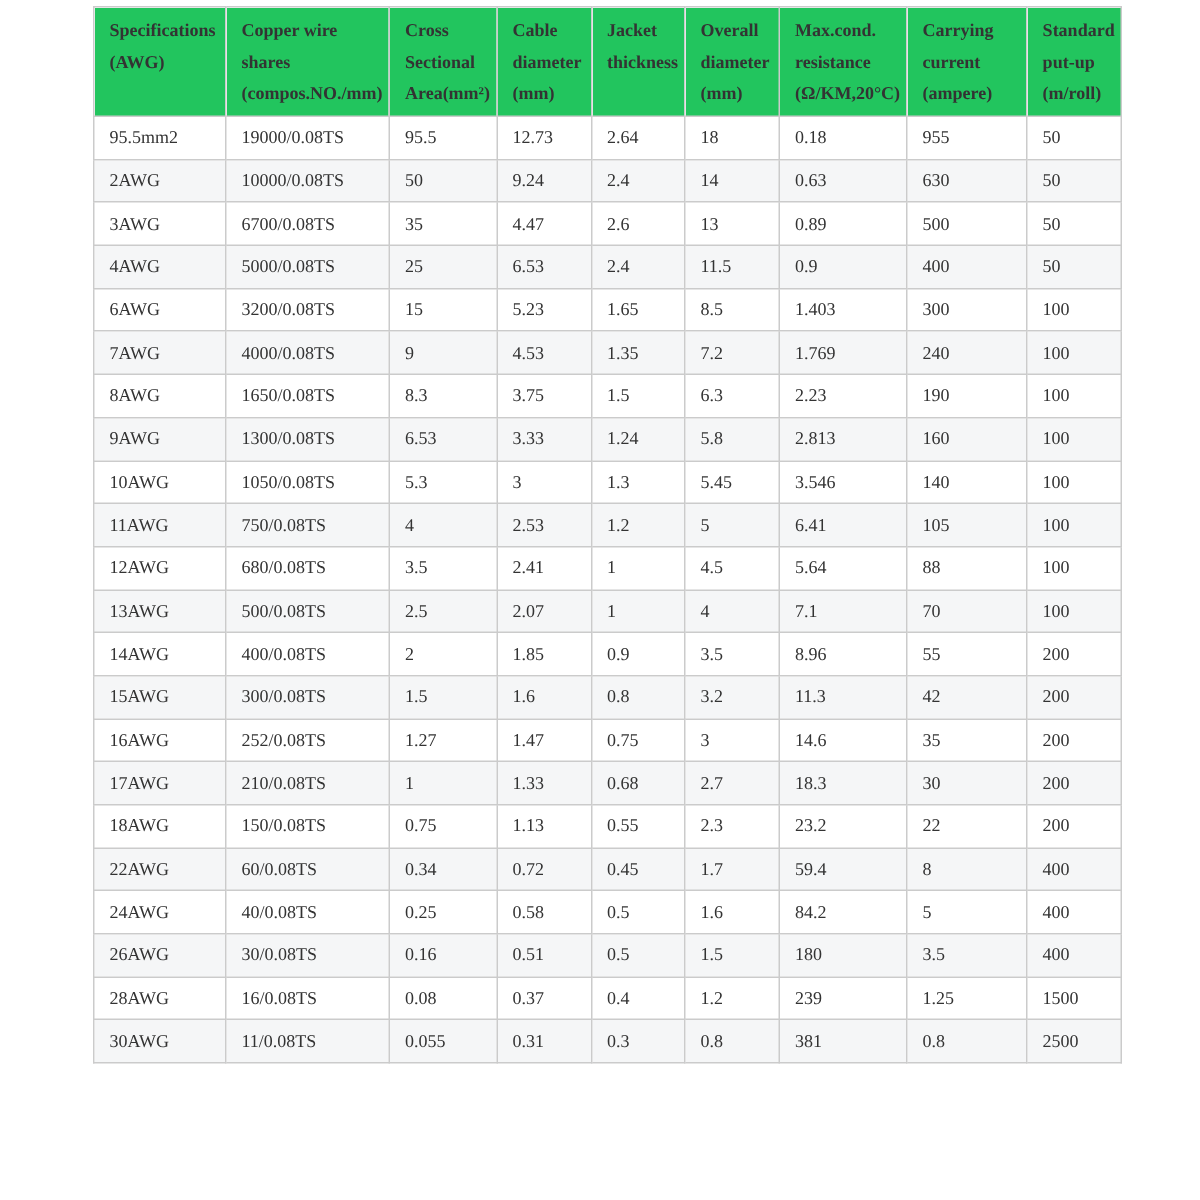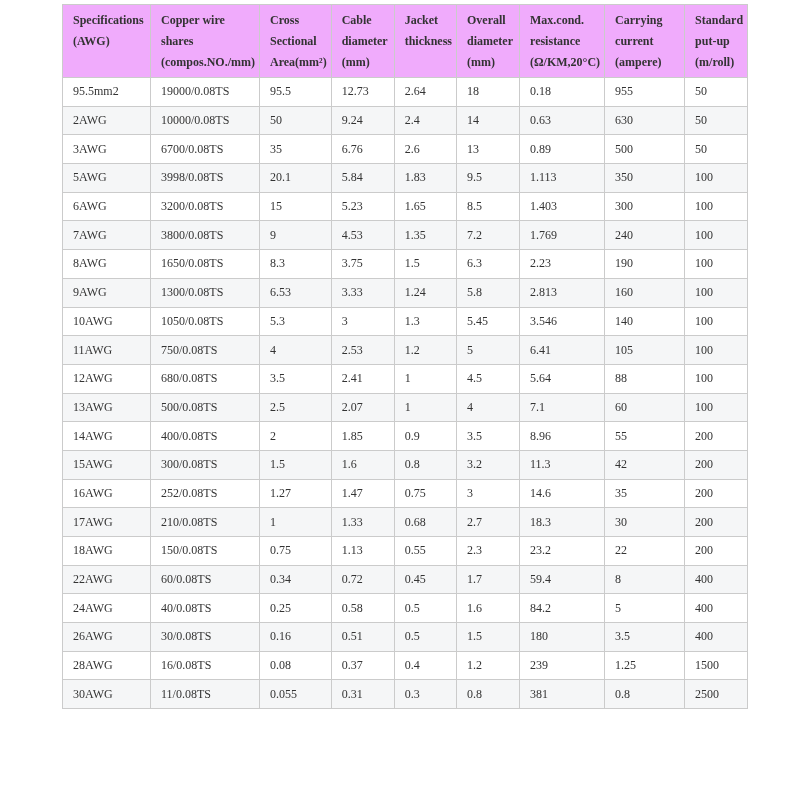--- a/index.html
+++ b/index.html
@@ -29,21 +29,21 @@
     padding: 0 4px 0 10px;
     overflow: hidden;
   }
   table.spec-table th {
     font-weight: bold;
     white-space: pre-line;
     line-height: 21px;
     vertical-align: top;
     padding-top: 5px;
     padding-bottom: 4px;
-    background: #f0abfc;
+    background: #22c55e;
     height: 63px;
   }
   table.spec-table td {
     height: 27.7px;
     white-space: nowrap;
     vertical-align: middle;
     background: #ffffff;
   }
   table.spec-table tbody tr:nth-child(even) td {
     background: #f5f6f7;
@@ -123,52 +123,52 @@
           <td>2.4</td>
           <td>14</td>
           <td>0.63</td>
           <td>630</td>
           <td>50</td>
         </tr>
         <tr>
           <td>3AWG</td>
           <td>6700/0.08TS</td>
           <td>35</td>
-          <td>6.76</td>
+          <td>4.47</td>
           <td>2.6</td>
           <td>13</td>
           <td>0.89</td>
           <td>500</td>
           <td>50</td>
         </tr>
         <tr>
-          <td>5AWG</td>
-          <td>3998/0.08TS</td>
-          <td>20.1</td>
-          <td>5.84</td>
-          <td>1.83</td>
-          <td>9.5</td>
-          <td>1.113</td>
-          <td>350</td>
-          <td>100</td>
+          <td>4AWG</td>
+          <td>5000/0.08TS</td>
+          <td>25</td>
+          <td>6.53</td>
+          <td>2.4</td>
+          <td>11.5</td>
+          <td>0.9</td>
+          <td>400</td>
+          <td>50</td>
         </tr>
         <tr>
           <td>6AWG</td>
           <td>3200/0.08TS</td>
           <td>15</td>
           <td>5.23</td>
           <td>1.65</td>
           <td>8.5</td>
           <td>1.403</td>
           <td>300</td>
           <td>100</td>
         </tr>
         <tr>
           <td>7AWG</td>
-          <td>3800/0.08TS</td>
+          <td>4000/0.08TS</td>
           <td>9</td>
           <td>4.53</td>
           <td>1.35</td>
           <td>7.2</td>
           <td>1.769</td>
           <td>240</td>
           <td>100</td>
         </tr>
         <tr>
           <td>8AWG</td>
@@ -226,21 +226,21 @@
           <td>100</td>
         </tr>
         <tr>
           <td>13AWG</td>
           <td>500/0.08TS</td>
           <td>2.5</td>
           <td>2.07</td>
           <td>1</td>
           <td>4</td>
           <td>7.1</td>
-          <td>60</td>
+          <td>70</td>
           <td>100</td>
         </tr>
         <tr>
           <td>14AWG</td>
           <td>400/0.08TS</td>
           <td>2</td>
           <td>1.85</td>
           <td>0.9</td>
           <td>3.5</td>
           <td>8.96</td>

